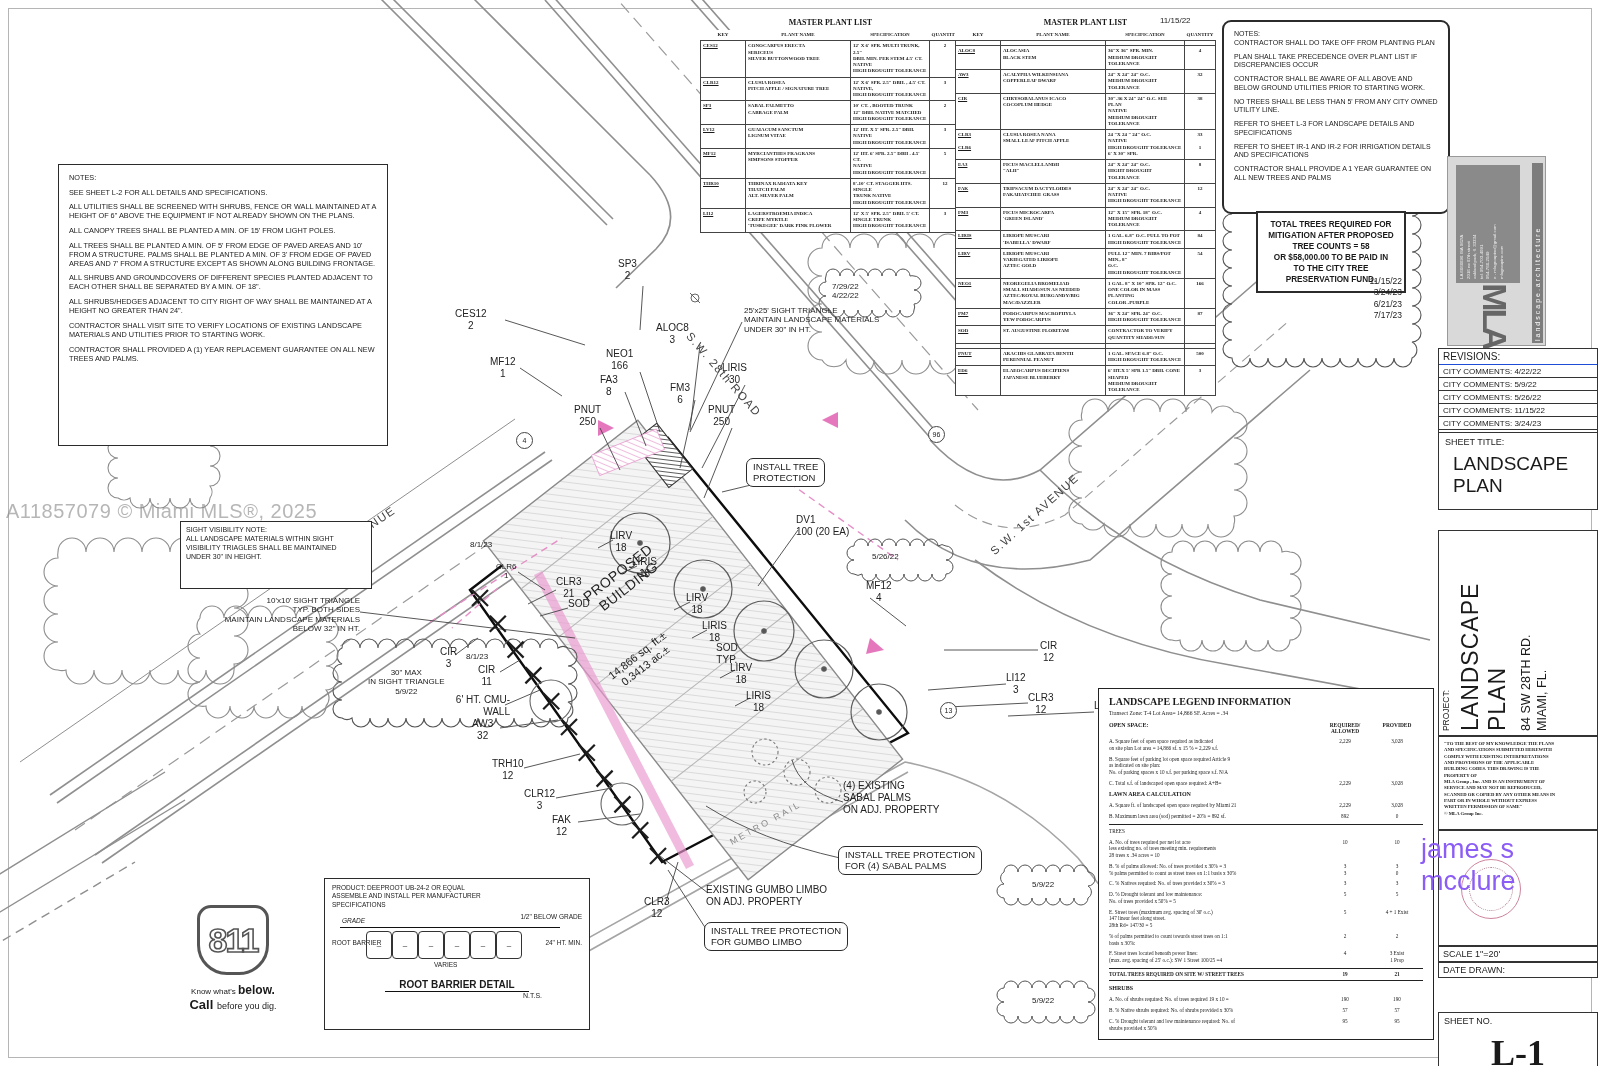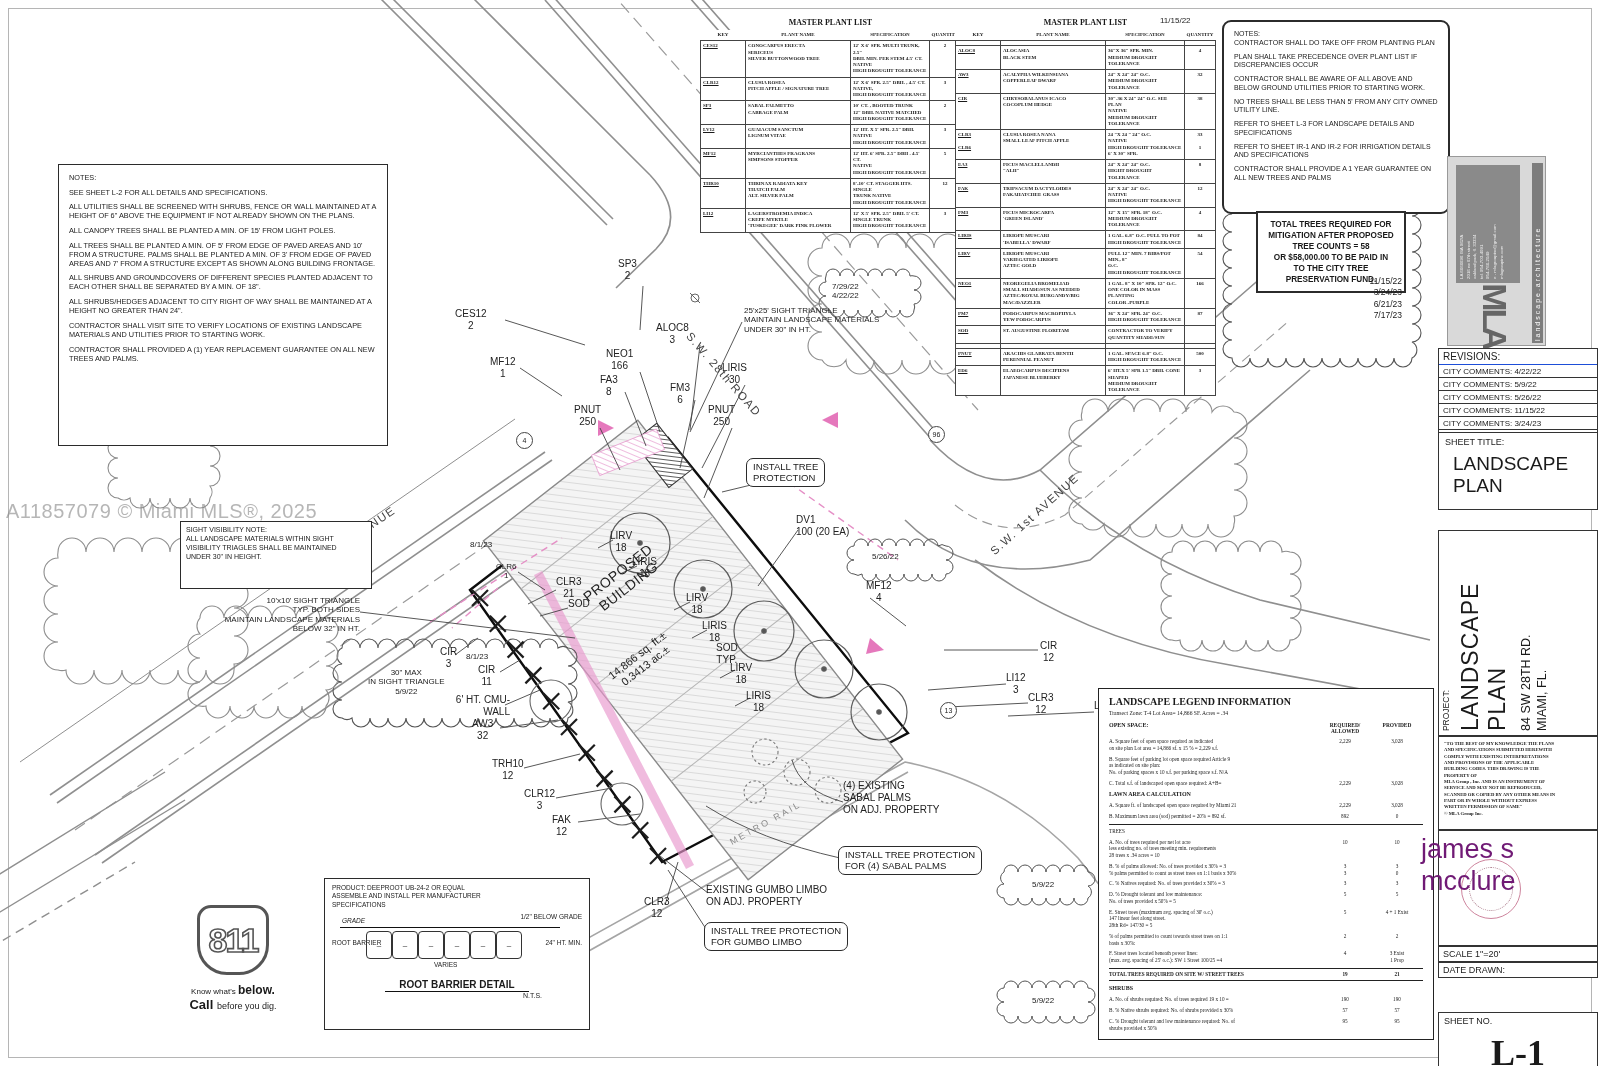--- a/index.html
+++ b/index.html
@@ -62,21 +62,21 @@
   #sheet-title-box{top:432px;height:78px;padding:4px 6px;}
   #sheet-title-box .lab{font-size:9px;}
   #sheet-title-box .big{font-size:19px;margin-top:6px;line-height:1.15;white-space:pre-line;margin-left:8px;}
   #project-box{top:530px;height:206px;display:flex;flex-direction:row;padding:4px 2px;}
   .vtext{writing-mode:vertical-rl;transform:rotate(180deg);}
   #project-box .plab{font-size:8.5px;align-self:flex-end;}
   #project-box .pname{font-size:23px;letter-spacing:1px;margin-left:6px;}
   #project-box .paddr{font-size:12.5px;margin-left:8px;line-height:1.25;white-space:pre-line;}
   #disclaimer{top:736px;height:94px;padding:4px 5px;font-size:4.7px;line-height:1.35;font-family:"Liberation Serif",serif;font-weight:bold;white-space:pre-line;}
   #sig-box{top:830px;height:116px;}
-  #sig-name{position:absolute;left:-18px;top:2px;width:130px;font-size:27px;line-height:1.2;z-index:8;color:#701a75;}
+  #sig-name{position:absolute;left:-18px;top:2px;width:130px;font-size:27px;line-height:1.2;z-index:8;color:#8b5cf6;}
   #sig-details{position:absolute;right:2px;top:2px;width:82px;font-size:10.5px;line-height:1.25;z-index:8;white-space:pre-line;}
   #seal{position:absolute;left:22px;top:28px;width:58px;height:58px;border:1.4px solid rgba(196,110,140,.85);
         border-radius:50%;z-index:7;}
   #seal:before{content:"";position:absolute;inset:7px;border:0.8px dotted rgba(150,90,110,.8);border-radius:50%;}
   #scale-row{top:946px;height:16px;font-size:9px;padding:2px 4px;}
   #date-row{top:962px;height:16px;font-size:9px;padding:2px 4px;}
   #sheetno-box{top:1012px;height:76px;padding:3px 5px;}
   #sheetno-box .lab{font-size:9px;}
   #sheetno-box .no{font-family:"Liberation Serif",serif;font-weight:bold;font-size:36px;text-align:center;margin-top:6px;}
   #sheetno-box .of{position:absolute;right:4px;bottom:2px;font-size:7.5px;}

